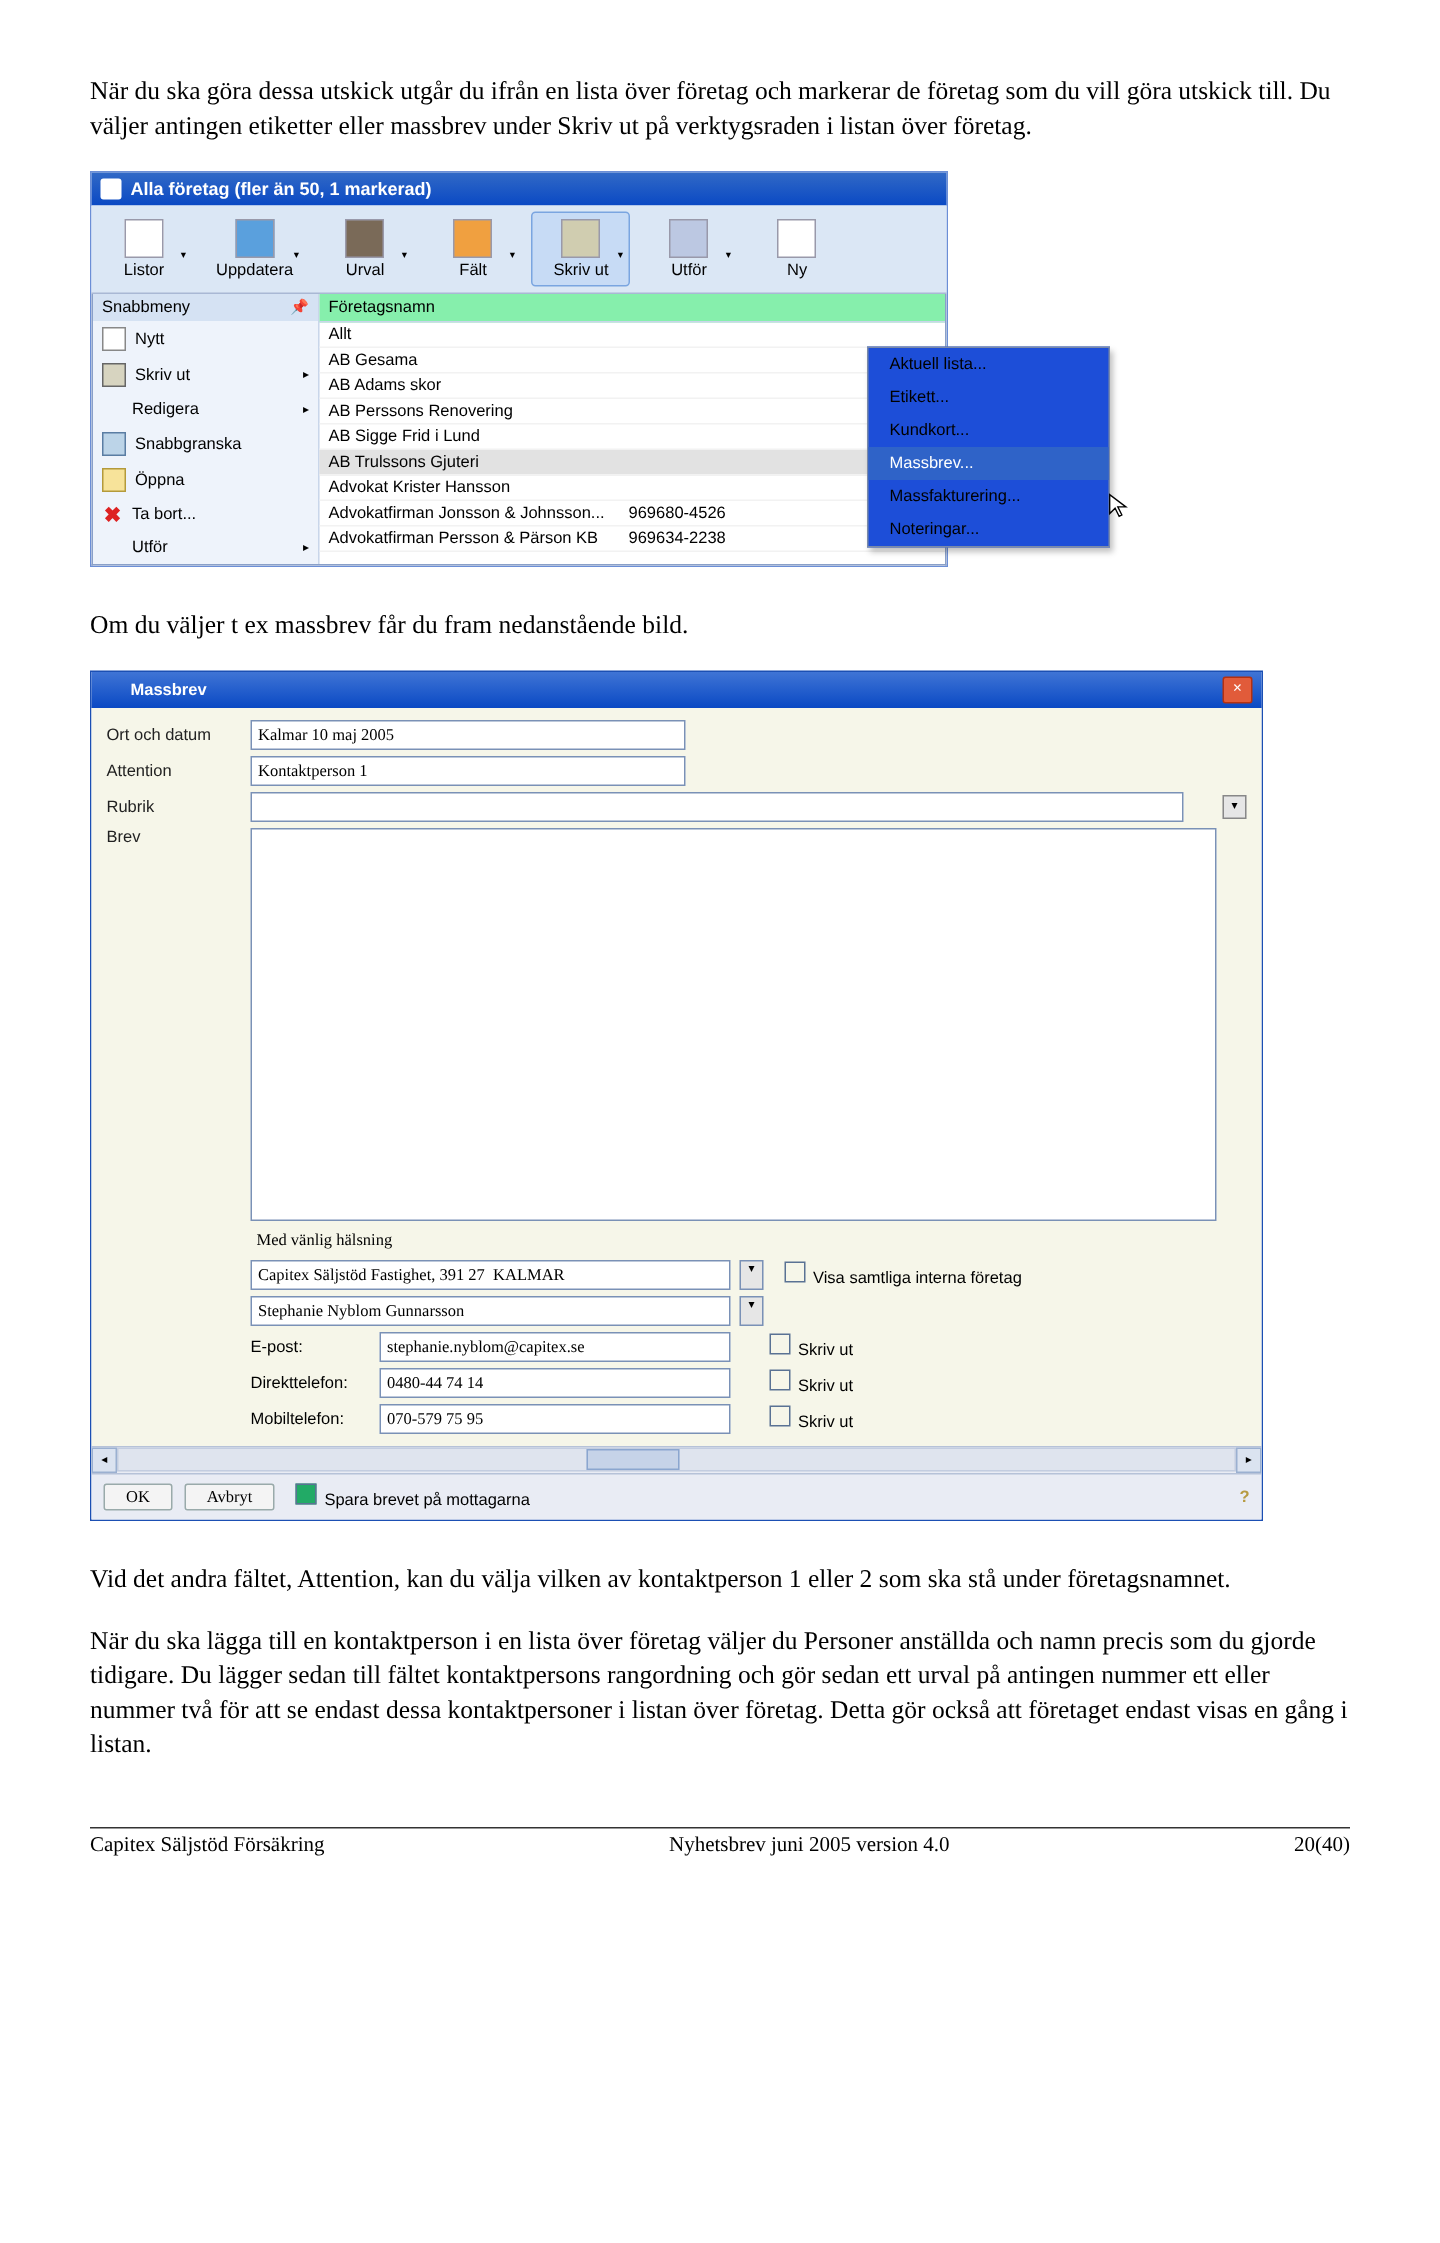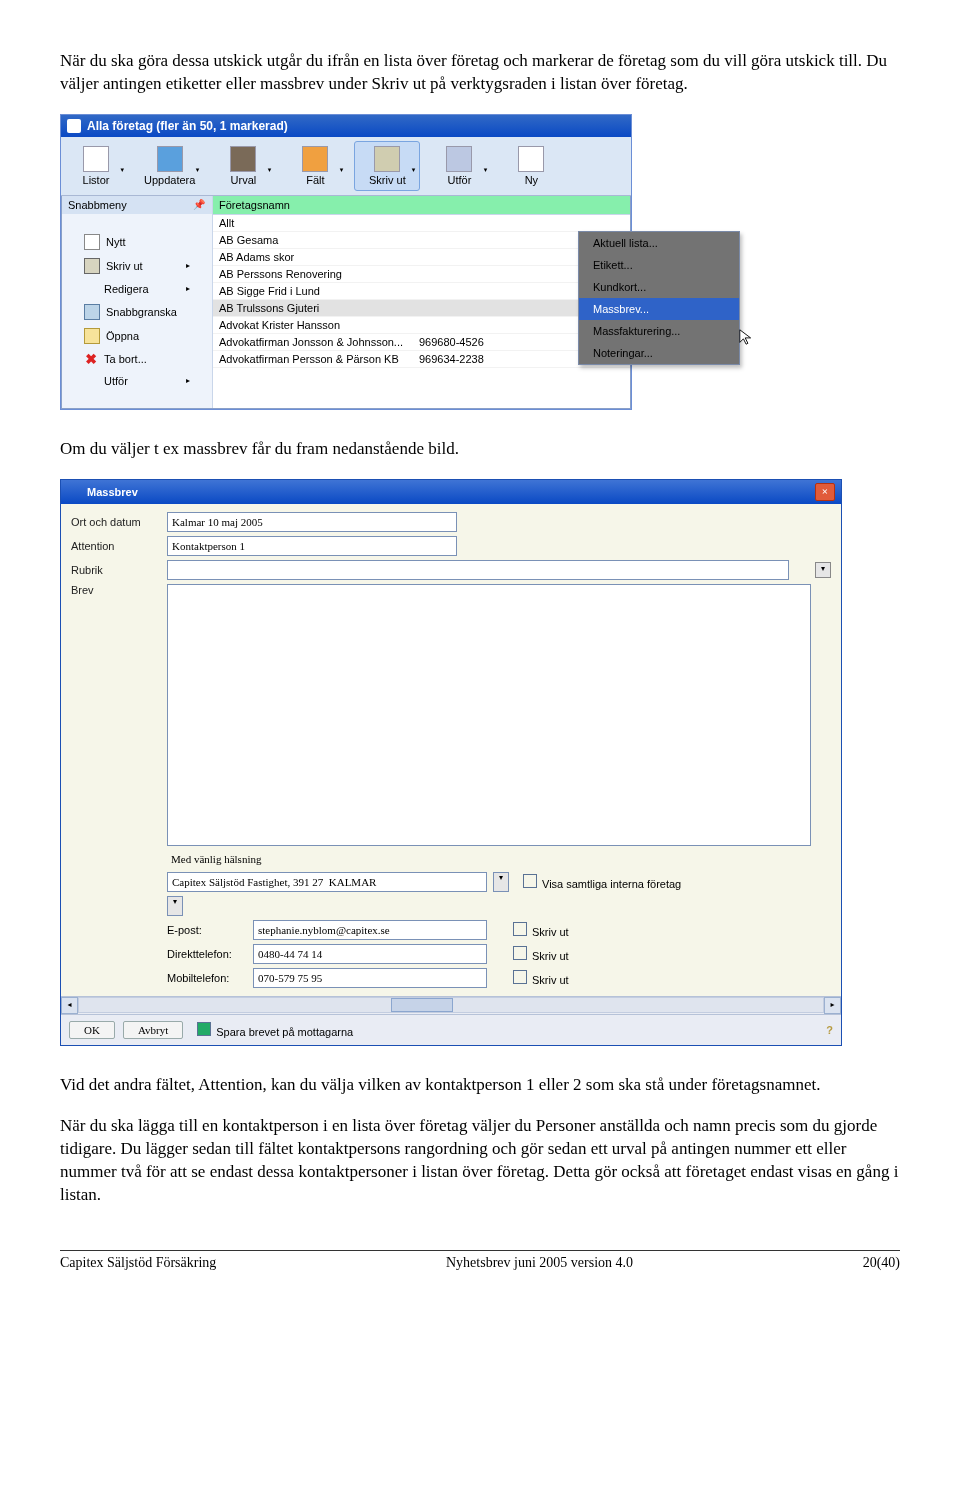--- a/index.html
+++ b/index.html
@@ -8,36 +8,36 @@
   .winbar { background: linear-gradient(#3169c6, #0a49c4); color: #fff; font: bold 12px Tahoma, sans-serif; padding: 4px 6px; display:flex; align-items:center; gap:6px; }
   .winbar .wicn { width:14px; height:14px; background:#fff; display:inline-block; border-radius:2px; }
   .toolbar { background:#dbe7f5; border-bottom:1px solid #a9b8d4; padding:4px 2px; font:11px Tahoma,sans-serif; display:flex; gap:6px; }
   .tbtn { display:flex; flex-direction:column; align-items:center; padding:4px 8px; gap:2px; border:1px solid transparent; border-radius:3px; min-width:48px; position:relative;}
   .tbtn.sel { border:1px solid #7aa5e0; background:#c7dbf5; }
   .tbtn .icn { width:24px; height:24px; }
   .tbtn .dd { font-size:7px; position:absolute; right:4px; bottom:16px; }
   .mainarea { display:flex; font:11px Tahoma,sans-serif; background:#fff; border:1px solid #8aa0c8; border-top:none;}
   .sidebar { width:150px; background:#eef3fb; border-right:1px solid #c9d6ea;}
   .sidebar .hd { background:#d5e2f3; padding:3px 6px; display:flex; justify-content:space-between; align-items:center;}
-  .sidebar ul { list-style:none; margin:16px; padding:0;}
+  .sidebar ul { list-style:none; margin:0; padding:0;}
   .sidebar li { padding:4px 6px; display:flex; align-items:center; gap:6px; position:relative;}
   .sidebar li .arr { margin-left:auto; font-size:8px; }
   .sicn { width:14px; height:14px; display:inline-block; }
   .si-new { background:#fff; border:1px solid #888;}
   .si-print { background:#d7d4c0; border:1px solid #666;}
   .si-view { background:#bcd4e8; border:1px solid #5a7da3;}
   .si-open { background:#f7e39a; border:1px solid #b49a3a;}
   .si-del { color:#d22; font-weight:bold; font-size:14px; line-height:14px; text-align:center;}
   .liststrip { flex:1; }
   .colhd { background:#86efac; border-bottom:1px solid #c9d6ea; padding:3px 6px; display:flex;}
   .colhd .c1 { width:200px; }
   .row { padding:2px 6px; display:flex; border-bottom:1px solid #f2f2f2;}
   .row .c1 { width:200px;} .row .c2 { width:120px;}
   .row.selrow { background:#e2e2e2; }
-  .ctxmenu { position:absolute; left:365px; top:35px; width:160px; background:#737373; border:1px solid #7a8aa8; box-shadow:2px 3px 4px rgba(0,0,0,.25); font:11px Tahoma,sans-serif;}
+  .ctxmenu { position:absolute; left:365px; top:35px; width:160px; background:#1d4ed8; border:1px solid #7a8aa8; box-shadow:2px 3px 4px rgba(0,0,0,.25); font:11px Tahoma,sans-serif;}
   .ctxmenu div { padding:5px 14px; }
   .ctxmenu div.hl { background:#2f63c8; color:#fff;}
   .cursor-arrow { position:absolute; left:525px; top:132px; }
   .s1wrap { border:1px solid #6b8ed6; width:570px; position:relative;}
   .s1list { position:relative; }
 
   
   .dlg { width:780px; border:1px solid #1b4fb3; font:11px Tahoma,sans-serif;}
   .dlg .tbar { background: linear-gradient(#3f74d5,#0a49c4); color:#fff; font-weight:bold; padding:3px 6px; display:flex; align-items:center; gap:20px;}
   .dlg .tbar .spc { flex:1; }
@@ -244,20 +244,21 @@
           <input class="inp" readonly="" style="border: none; background: transparent;" value="Med vänlig hälsning">
         </div>
         <div class="frow">
           <span class="lbl"></span>
           <input class="inp" value="Capitex Säljstöd Fastighet, 391 27  KALMAR" style="">
           <span style="width:14px;height:18px;border:1px solid #7a91b6;background:#e6e6e6;text-align:center;font-size:8px;">▾</span>
           <span style="margin-left:8px;"><span class="cb"></span><span>Visa samtliga interna företag</span></span>
         </div>
         <div class="frow">
           <span class="lbl"></span>
+          <input class="inp" value="Stephanie Nyblom Gunnarsson" style="">
           <span style="width:14px;height:18px;border:1px solid #7a91b6;background:#e6e6e6;text-align:center;font-size:8px;">▾</span>
         </div>
         <div class="frow">
           <span class="lbl"></span>
           <span class="lbl2" style="width:80px;">E-post:</span>
           <input class="inp" style="flex: 0 0 224px;" value="stephanie.nyblom@capitex.se">
           <span style="margin-left:20px;"><span class="cb"></span><span>Skriv ut</span></span>
         </div>
         <div class="frow">
           <span class="lbl"></span>

